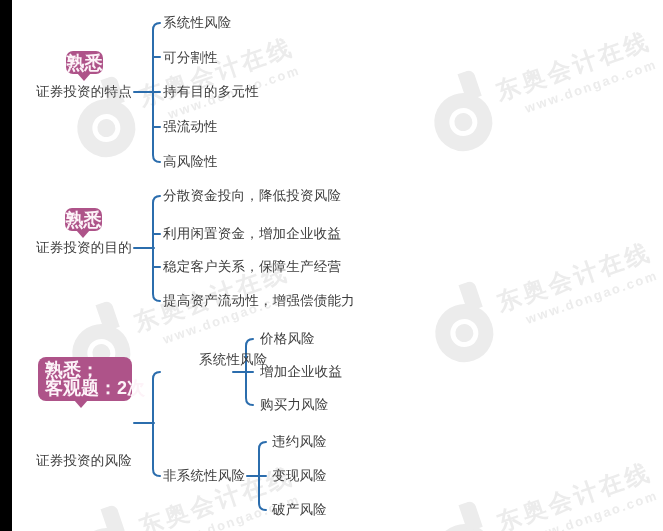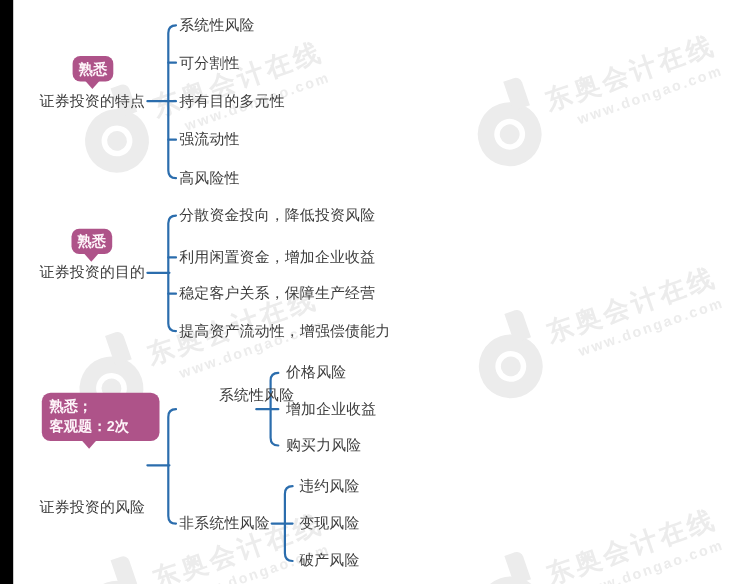--- a/index.html
+++ b/index.html
@@ -36,21 +36,21 @@
   .lines path{stroke:var(--c-line);stroke-width:2;fill:none;stroke-linecap:round;}
   
   .lbl{
     position:absolute;transform:translateY(-50%);
     font-size:13.5px;letter-spacing:.2px;color:var(--c-text);white-space:nowrap;
   }
   
   .badge{
     position:absolute;background:var(--c-badge);color:var(--c-badge-text);
     border-radius:7px;display:flex;align-items:center;justify-content:center;
-    font-size:13px;font-weight:bold;box-sizing:border-box;white-space:nowrap;
+    font-size:18px;font-weight:bold;box-sizing:border-box;white-space:nowrap;
   }
   .badge-multi{
     border-radius:8px;flex-direction:column;align-items:flex-start;justify-content:center;
     padding:2px 0 2px 7px;line-height:18px;
   }
   .tail{
     position:absolute;width:0;height:0;
     border-left:7px solid transparent;border-right:7px solid transparent;
     border-top:8px solid var(--c-badge);
   }
@@ -163,21 +163,21 @@
   <div class="badge" style="left:65px;top:208px;width:37px;height:23px;">
     <span>熟悉</span>
   </div>
   <div class="tail" style="left:76px;top:230px;"></div>
   <div class="lbl" style="left:163px;top:196px;">分散资金投向，降低投资风险</div>
   <div class="lbl" style="left:36px;top:248px;">证券投资的目的</div>
   <div class="lbl" style="left:163px;top:234px;">利用闲置资金，增加企业收益</div>
   <div class="lbl" style="left:163px;top:267px;">稳定客户关系，保障生产经营</div>
   <div class="lbl" style="left:163px;top:301px;">提高资产流动性，增强偿债能力</div>
 
-  <div class="badge badge-multi" style="left:38px;top:357px;width:107px;height:44px;">
+  <div class="badge badge-multi" style="left:38px;top:357px;width:94px;height:44px;">
     <span>熟悉；</span>
     <span>客观题：2次</span>
   </div>
   <div class="tail" style="left:74px;top:400px;"></div>
   <div class="lbl" style="left:36px;top:423px;margin-top:38px;">证券投资的风险</div>
   <div class="lbl" style="left:163px;top:360px;margin-left:36px;">系统性风险</div>
   <div class="lbl" style="left:163px;top:476px;">非系统性风险</div>
   <div class="lbl" style="left:260px;top:339px;">价格风险</div>
   <div class="lbl" style="left:260px;top:372px;">增加企业收益</div>
   <div class="lbl" style="left:260px;top:405px;">购买力风险</div>

